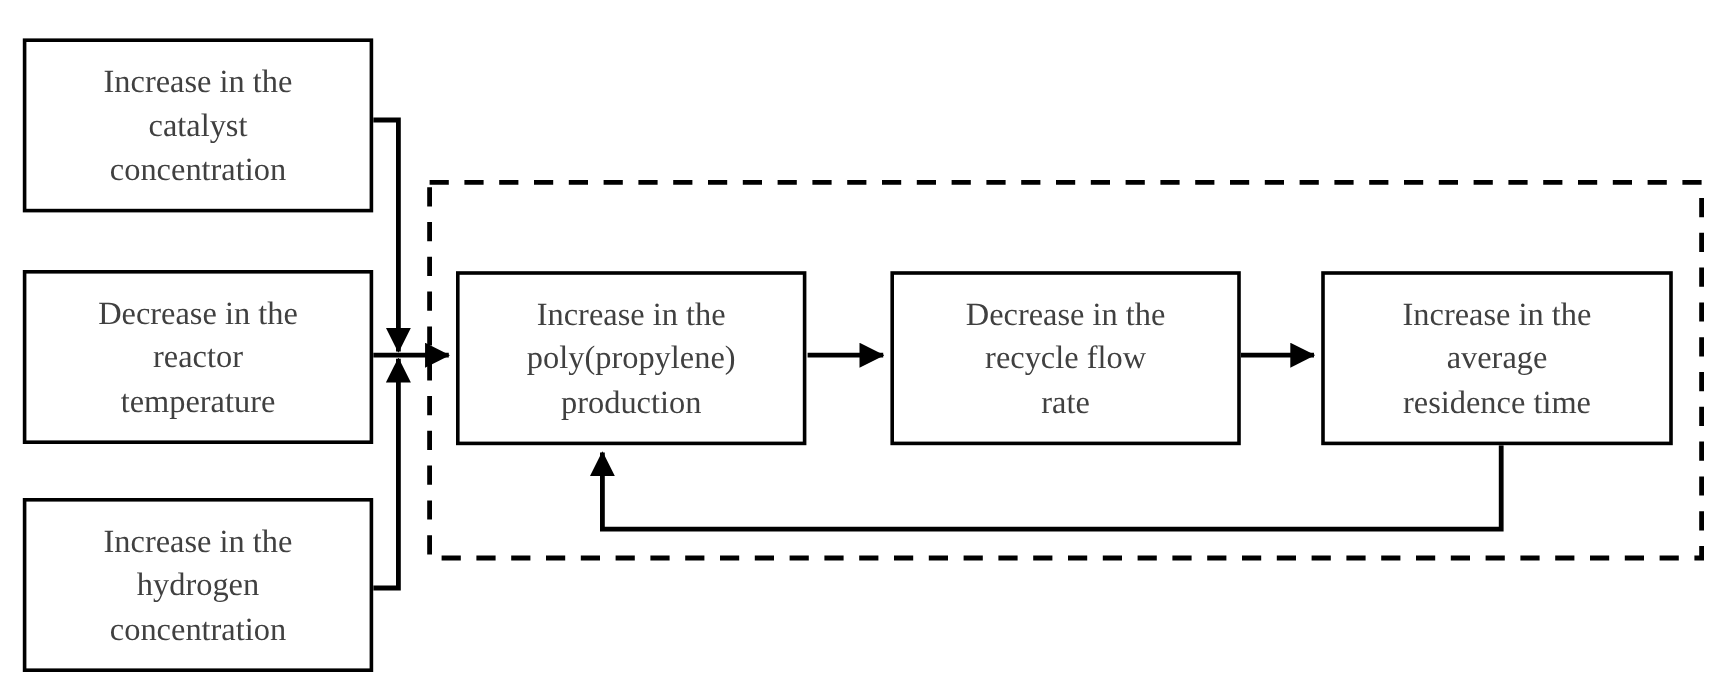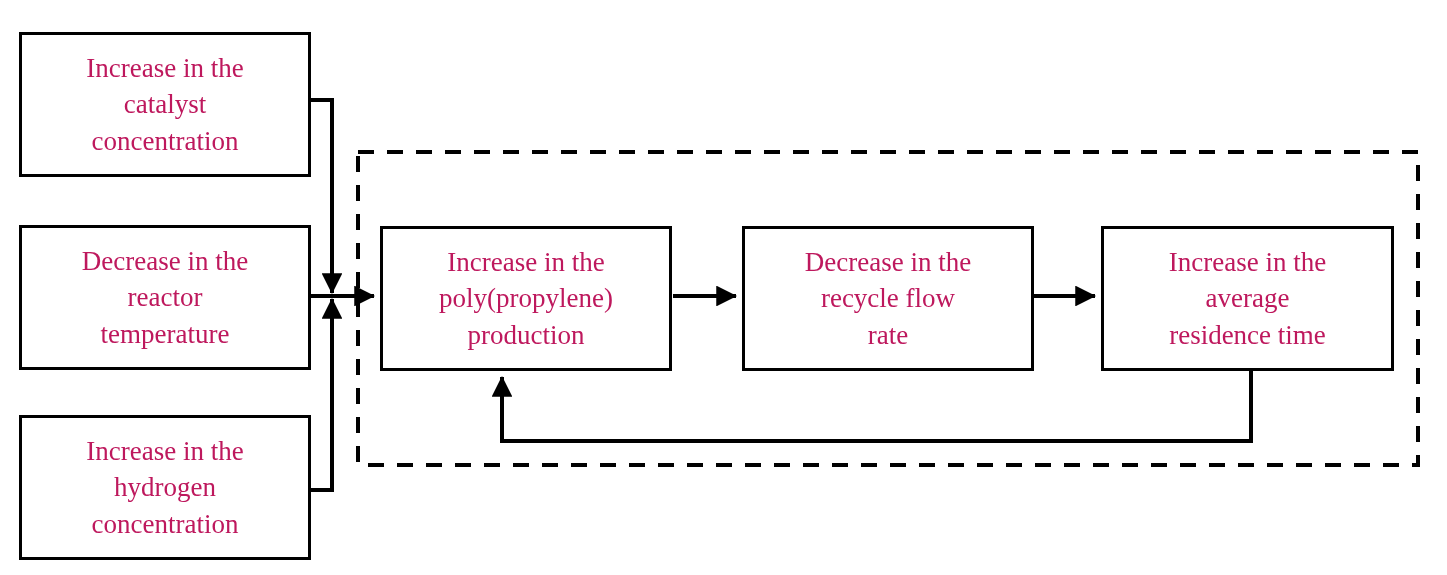--- a/index.html
+++ b/index.html
@@ -17,21 +17,21 @@
   }
   .node-box {
     position: absolute;
     box-sizing: border-box;
     border: 3px solid #000000;
     background: #ffffff;
     display: flex;
     align-items: center;
     justify-content: center;
     text-align: center;
-    color: #be185d;
+    color: #404040;
     font-size: 27px;
     line-height: 1.35;
     padding: 2px 6px;
     z-index: 3;
   }
   .node-label {
     display: block;
     width: 100%;
     white-space: pre-line;
   }

